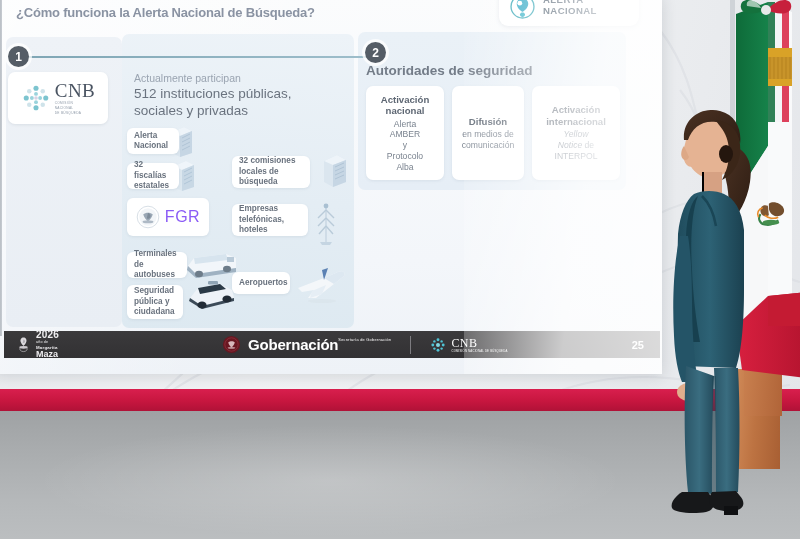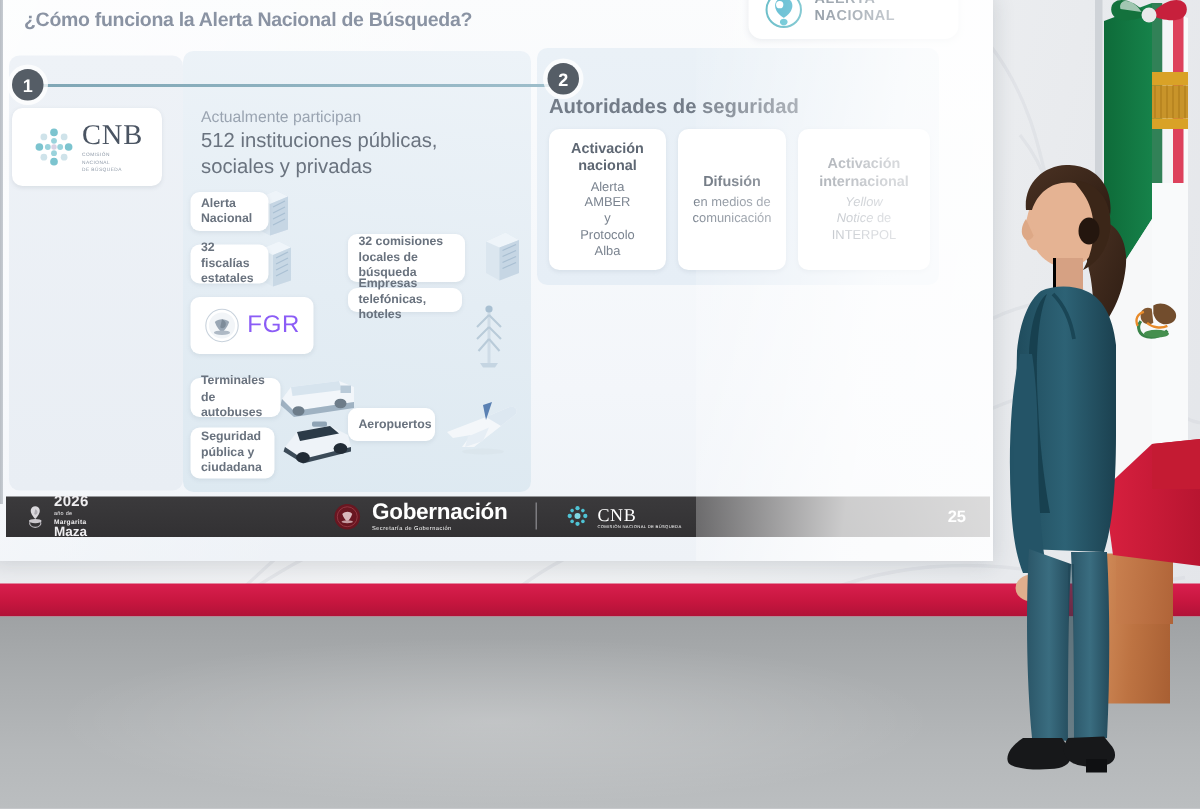--- a/index.html
+++ b/index.html
@@ -173,21 +173,21 @@
   }
   .f-left { display: flex; align-items: center; gap: 5px; padding-left: 12px; width: 210px; }
   .f-eagle { width: 15px; height: 17px; opacity: .92; }
   .f-2026 { display: flex; flex-direction: column; line-height: 1; color: #efeef0; }
   .f-2026 .y { font-size: 10px; font-weight: 700; letter-spacing: .2px; }
   .f-2026 .s { font-size: 3.6px; letter-spacing: .2px; margin: 1px 0; }
   .f-2026 .n { font-size: 4.4px; font-weight: 700; letter-spacing: .2px; }
   .f-2026 .m { font-size: 9px; font-weight: 700; }
   .f-center { display: flex; align-items: center; gap: 7px; margin-left: 8px; }
   .f-seal { width: 19px; height: 19px; }
-  .f-gob { display: flex; flex-direction: column; line-height: 1; color: #ffffff; }
+  .f-gob { display: flex; line-height: 1; color: #ffffff; }
   .f-gob .g1 { font-size: 15px; font-weight: 700; letter-spacing: -.2px; }
   .f-gob .g2 { font-size: 3.8px; letter-spacing: .3px; margin-top: 2px; }
   .f-divider { width: 1px; height: 18px; background: #7d7c80; margin: 0 12px; }
   .f-cnb { display: flex; align-items: center; gap: 5px; }
   .f-cnbmark { width: 16px; height: 16px; }
   .f-cnbtext { display: flex; flex-direction: column; line-height: 1; color: #ffffff; }
   .f-cnbtext .c1 { font-family: "Liberation Serif", serif; font-size: 12px; letter-spacing: .4px; }
   .f-cnbtext .c2 { font-size: 2.8px; letter-spacing: .2px; margin-top: 1px; }
   .f-page { margin-left: auto; padding-right: 16px; color: #ffffff; font-size: 11px; font-weight: 700; }
   .flag { position: absolute; left: 722px; top: -4px; width: 84px; height: 382px; }
@@ -447,21 +447,21 @@
         <svg class="chip-icon" style="left:306px;top:198px;width:40px;height:48px" viewBox="0 0 40 48">
           <line x1="20" y1="8" x2="20" y2="44" stroke="#cfdce7" stroke-width="2"></line>
           <g stroke="#b9cbd9" stroke-width="1.4" fill="none">
             <path d="M20,12 L12,20 M20,12 L28,20"></path>
             <path d="M20,20 L12,28 M20,20 L28,28"></path>
             <path d="M20,28 L13,36 M20,28 L27,36"></path>
           </g>
           <circle cx="20" cy="8" r="2.4" fill="#a9c0d2"></circle>
           <path d="M14,44 L26,44 L24,47 L16,47 Z" fill="#c5d5e2"></path>
         </svg>
-        <div class="chip" style="left:232px;top:192px;width:76px;height:16px">
+        <div class="chip" style="left:232px;top:204px;width:76px;height:32px">
           <span>Empresas telefónicas, hoteles</span>
         </div>
 
         <svg class="chip-icon" style="left:182px;top:248px;width:60px;height:32px" viewBox="0 0 60 32">
           <path d="M6,18 L12,10 L44,6 L54,10 L54,20 L14,26 Z" fill="#f2f6fa"></path>
           <path d="M12,10 L44,6 L46,12 L13,16 Z" fill="#d7e4ee"></path>
           <path d="M6,18 L14,26 L54,20 L54,24 L14,30 L5,22 Z" fill="#9fb2c2"></path>
           <ellipse cx="17" cy="26" rx="4" ry="3.2" fill="#6d7c89"></ellipse>
           <ellipse cx="45" cy="21" rx="4" ry="3.2" fill="#6d7c89"></ellipse>
           <rect x="45" y="9" width="7" height="5" fill="#b9cad8"></rect>

